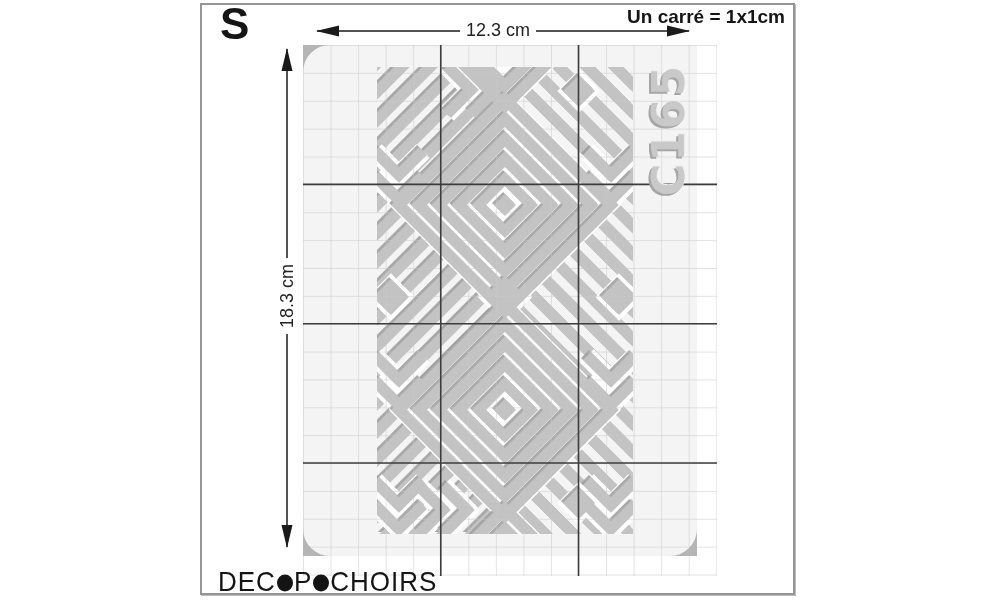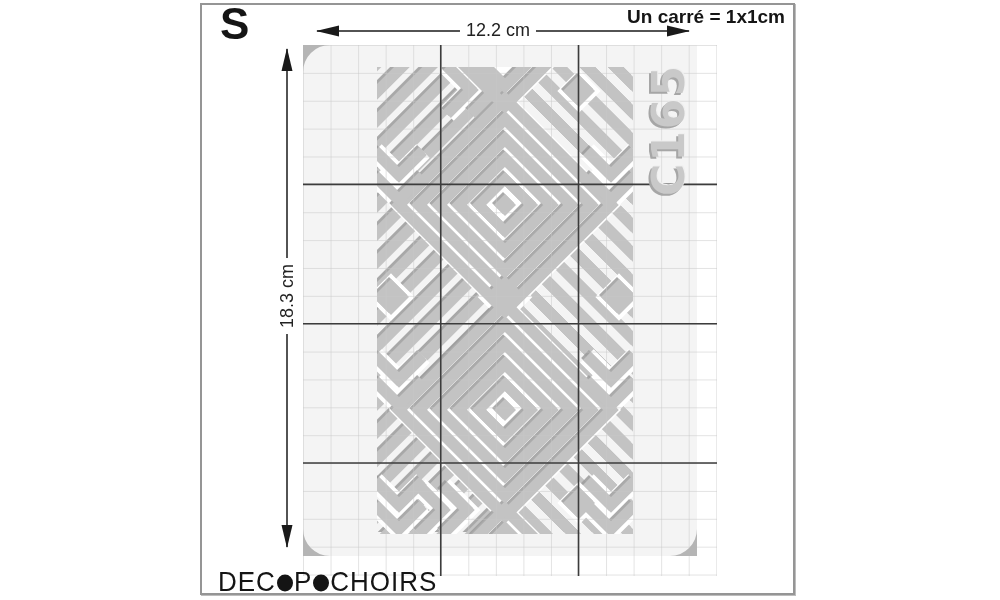--- a/index.html
+++ b/index.html
@@ -44,21 +44,21 @@
   <div class="frame">
 
     <div class="size-letter">S</div>
     <div class="scale-note">Un carré = 1x1cm</div>
 
     <svg class="arrow-svg" style="left:110px;top:17px" width="382" height="18" viewBox="0 0 382 18">
       <line class="arrow-line" x1="5" y1="9" x2="377" y2="9"></line>
       <polygon class="arrow-head" points="4,9 27,3.5 27,14.5"></polygon>
       <polygon class="arrow-head" points="378,9 355,3.5 355,14.5"></polygon>
     </svg>
-    <div class="dim-label w-label">12.2 cm</div>
+    <div class="dim-label w-label">12.3 cm</div>
 
     <svg class="arrow-svg" style="left:76px;top:39px" width="18" height="508" viewBox="0 0 18 508">
       <line class="arrow-line" x1="9" y1="5" x2="9" y2="503"></line>
       <polygon class="arrow-head" points="9,4 3.5,27 14.5,27"></polygon>
       <polygon class="arrow-head" points="9,504 3.5,481 14.5,481"></polygon>
     </svg>
     <div class="dim-label h-label">18.3 cm</div>
 
     <svg class="sheet-svg" width="420" height="534" viewBox="0 0 420 534">
       <defs>

